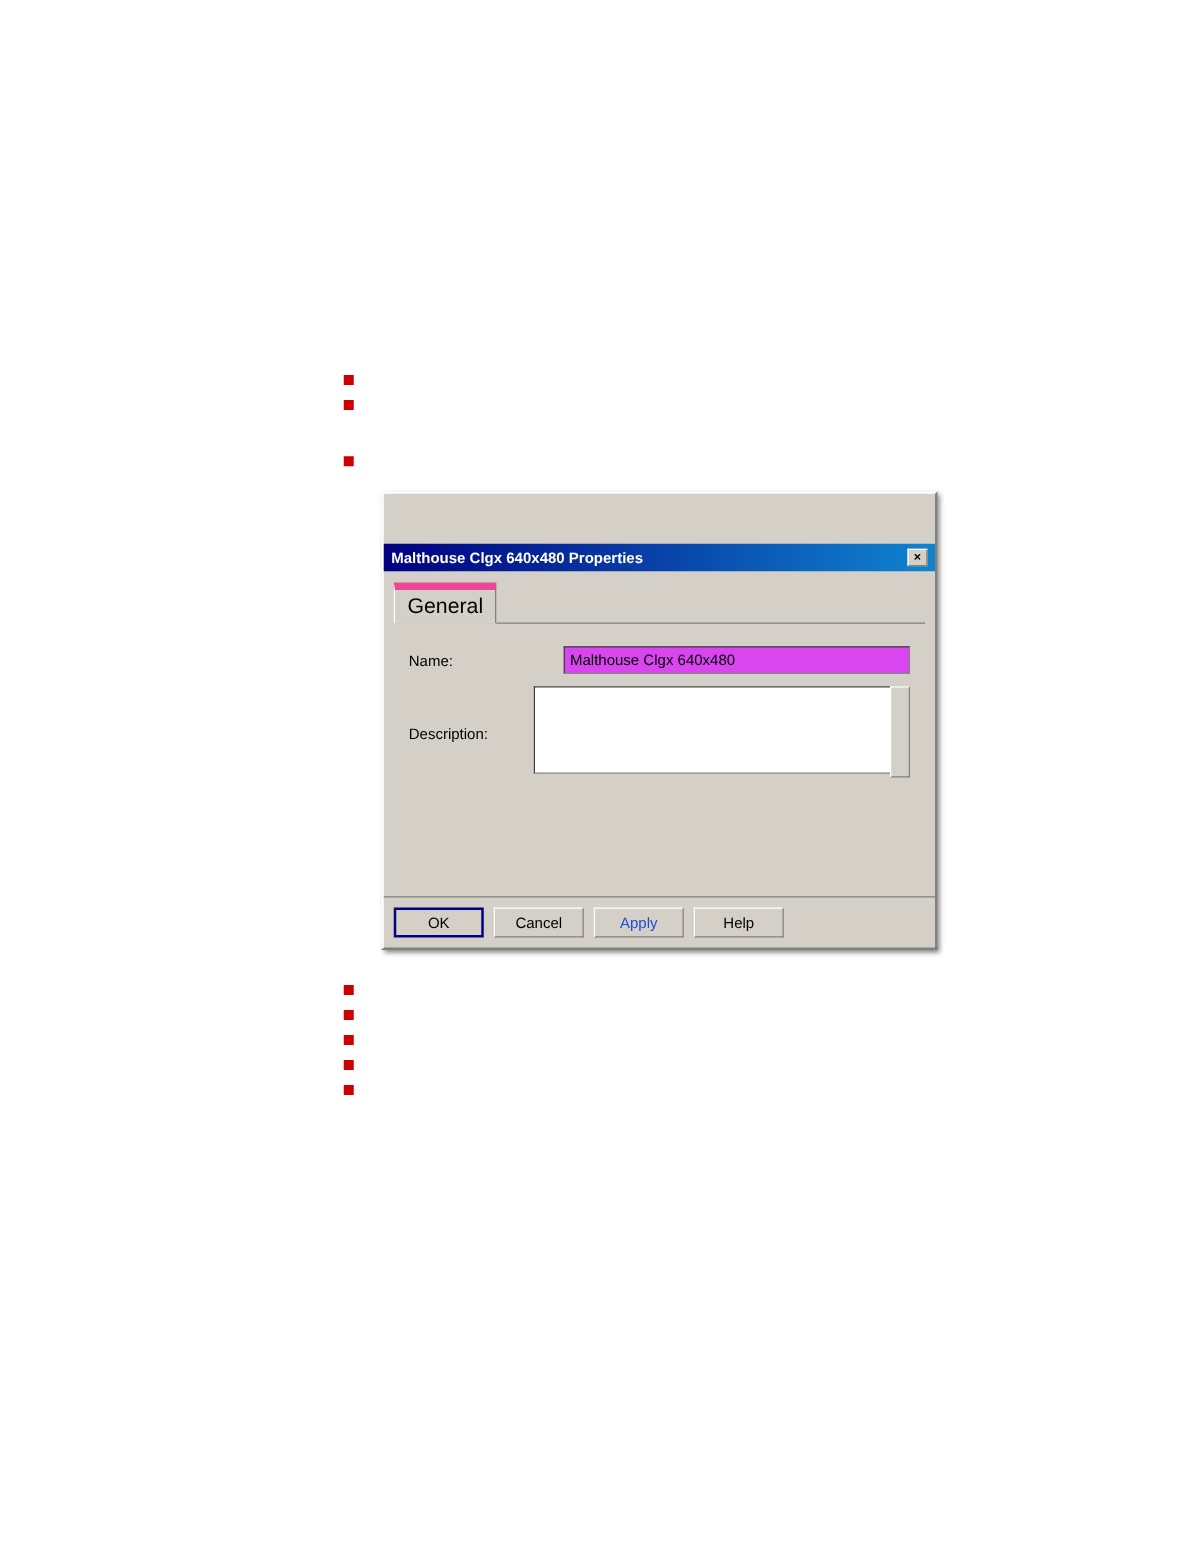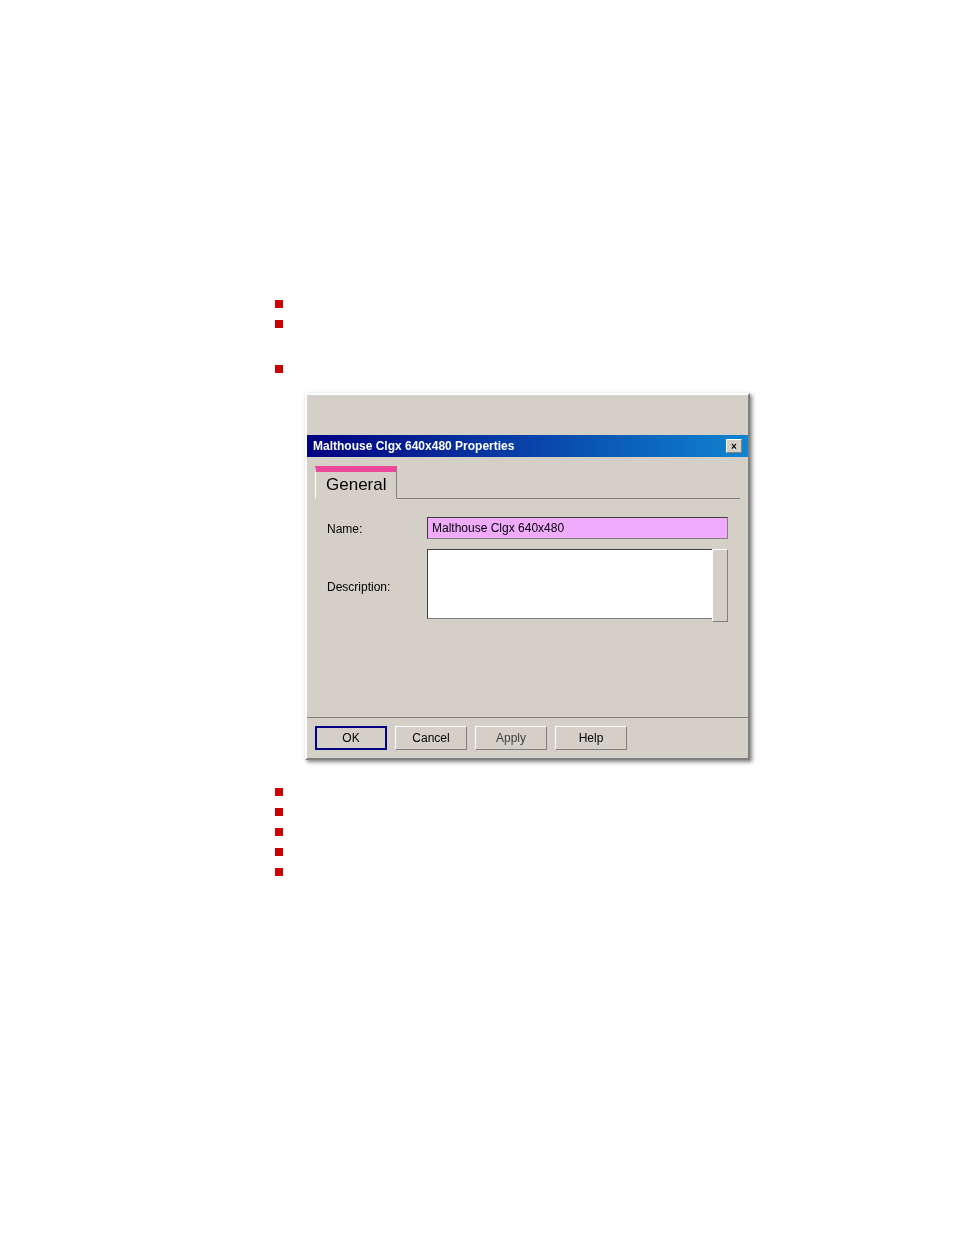--- a/index.html
+++ b/index.html
@@ -128,24 +128,25 @@
       padding-top: 2px;
       text-align: left;
     }
 
     .form-input {
       flex: 1;
       height: 22px;
       border: 1px solid #808080;
       border-top: 1px solid #404040;
       border-left: 1px solid #404040;
-      background: #f0abfc;
+      background: #d946ef;
       font-size: 12px;
       font-family: 'Tahoma', Arial, sans-serif;
       padding: 2px 4px;
+      margin-left: 24px;
     }
 
     .form-textarea-wrapper {
       flex: 1;
       position: relative;
     }
 
     .form-textarea {
       width: 100%;
       height: 70px;
@@ -186,21 +187,21 @@
       border: 1px solid #808080;
       border-top: 1px solid #ffffff;
       border-left: 1px solid #ffffff;
       font-size: 12px;
       font-family: 'Tahoma', Arial, sans-serif;
       cursor: pointer;
       padding: 2px 8px;
     }
 
     .win-button:disabled {
-      color: #404040;
+      color: #1d4ed8;
       cursor: default;
     }
 
     .win-button.default-btn {
       border: 2px solid #000080;
     }
   </style>
 </head>
 <body>
 

